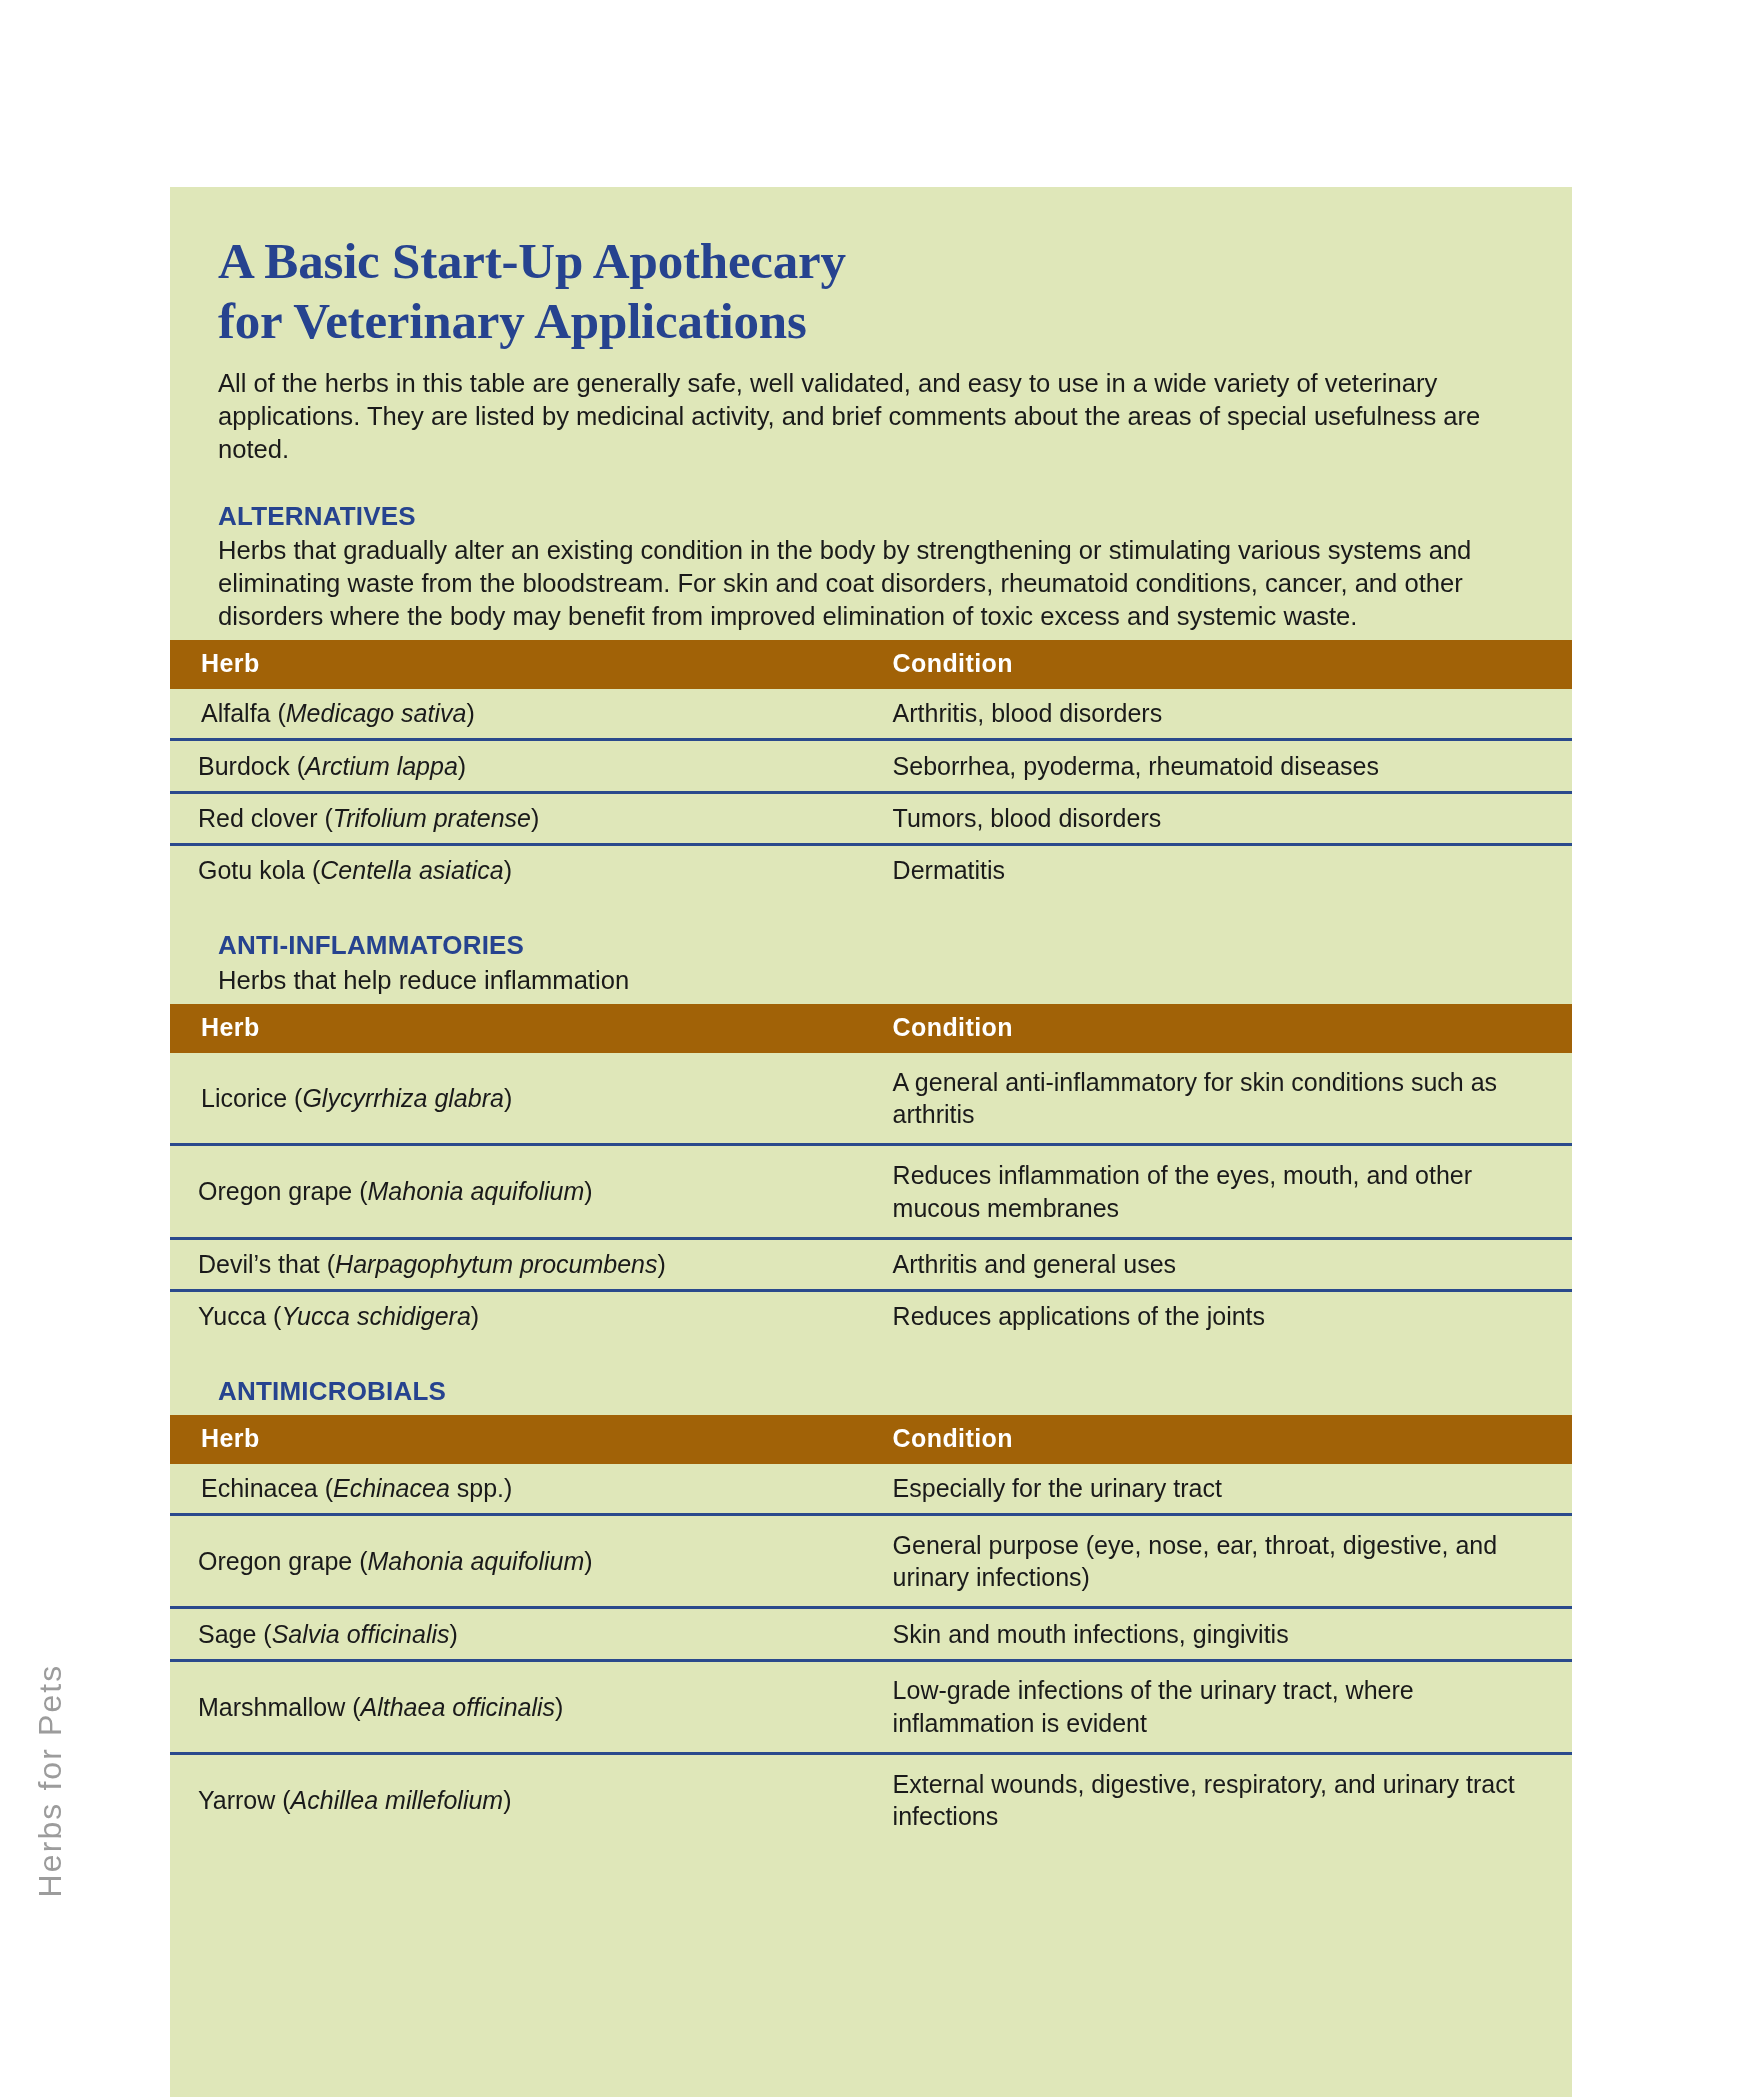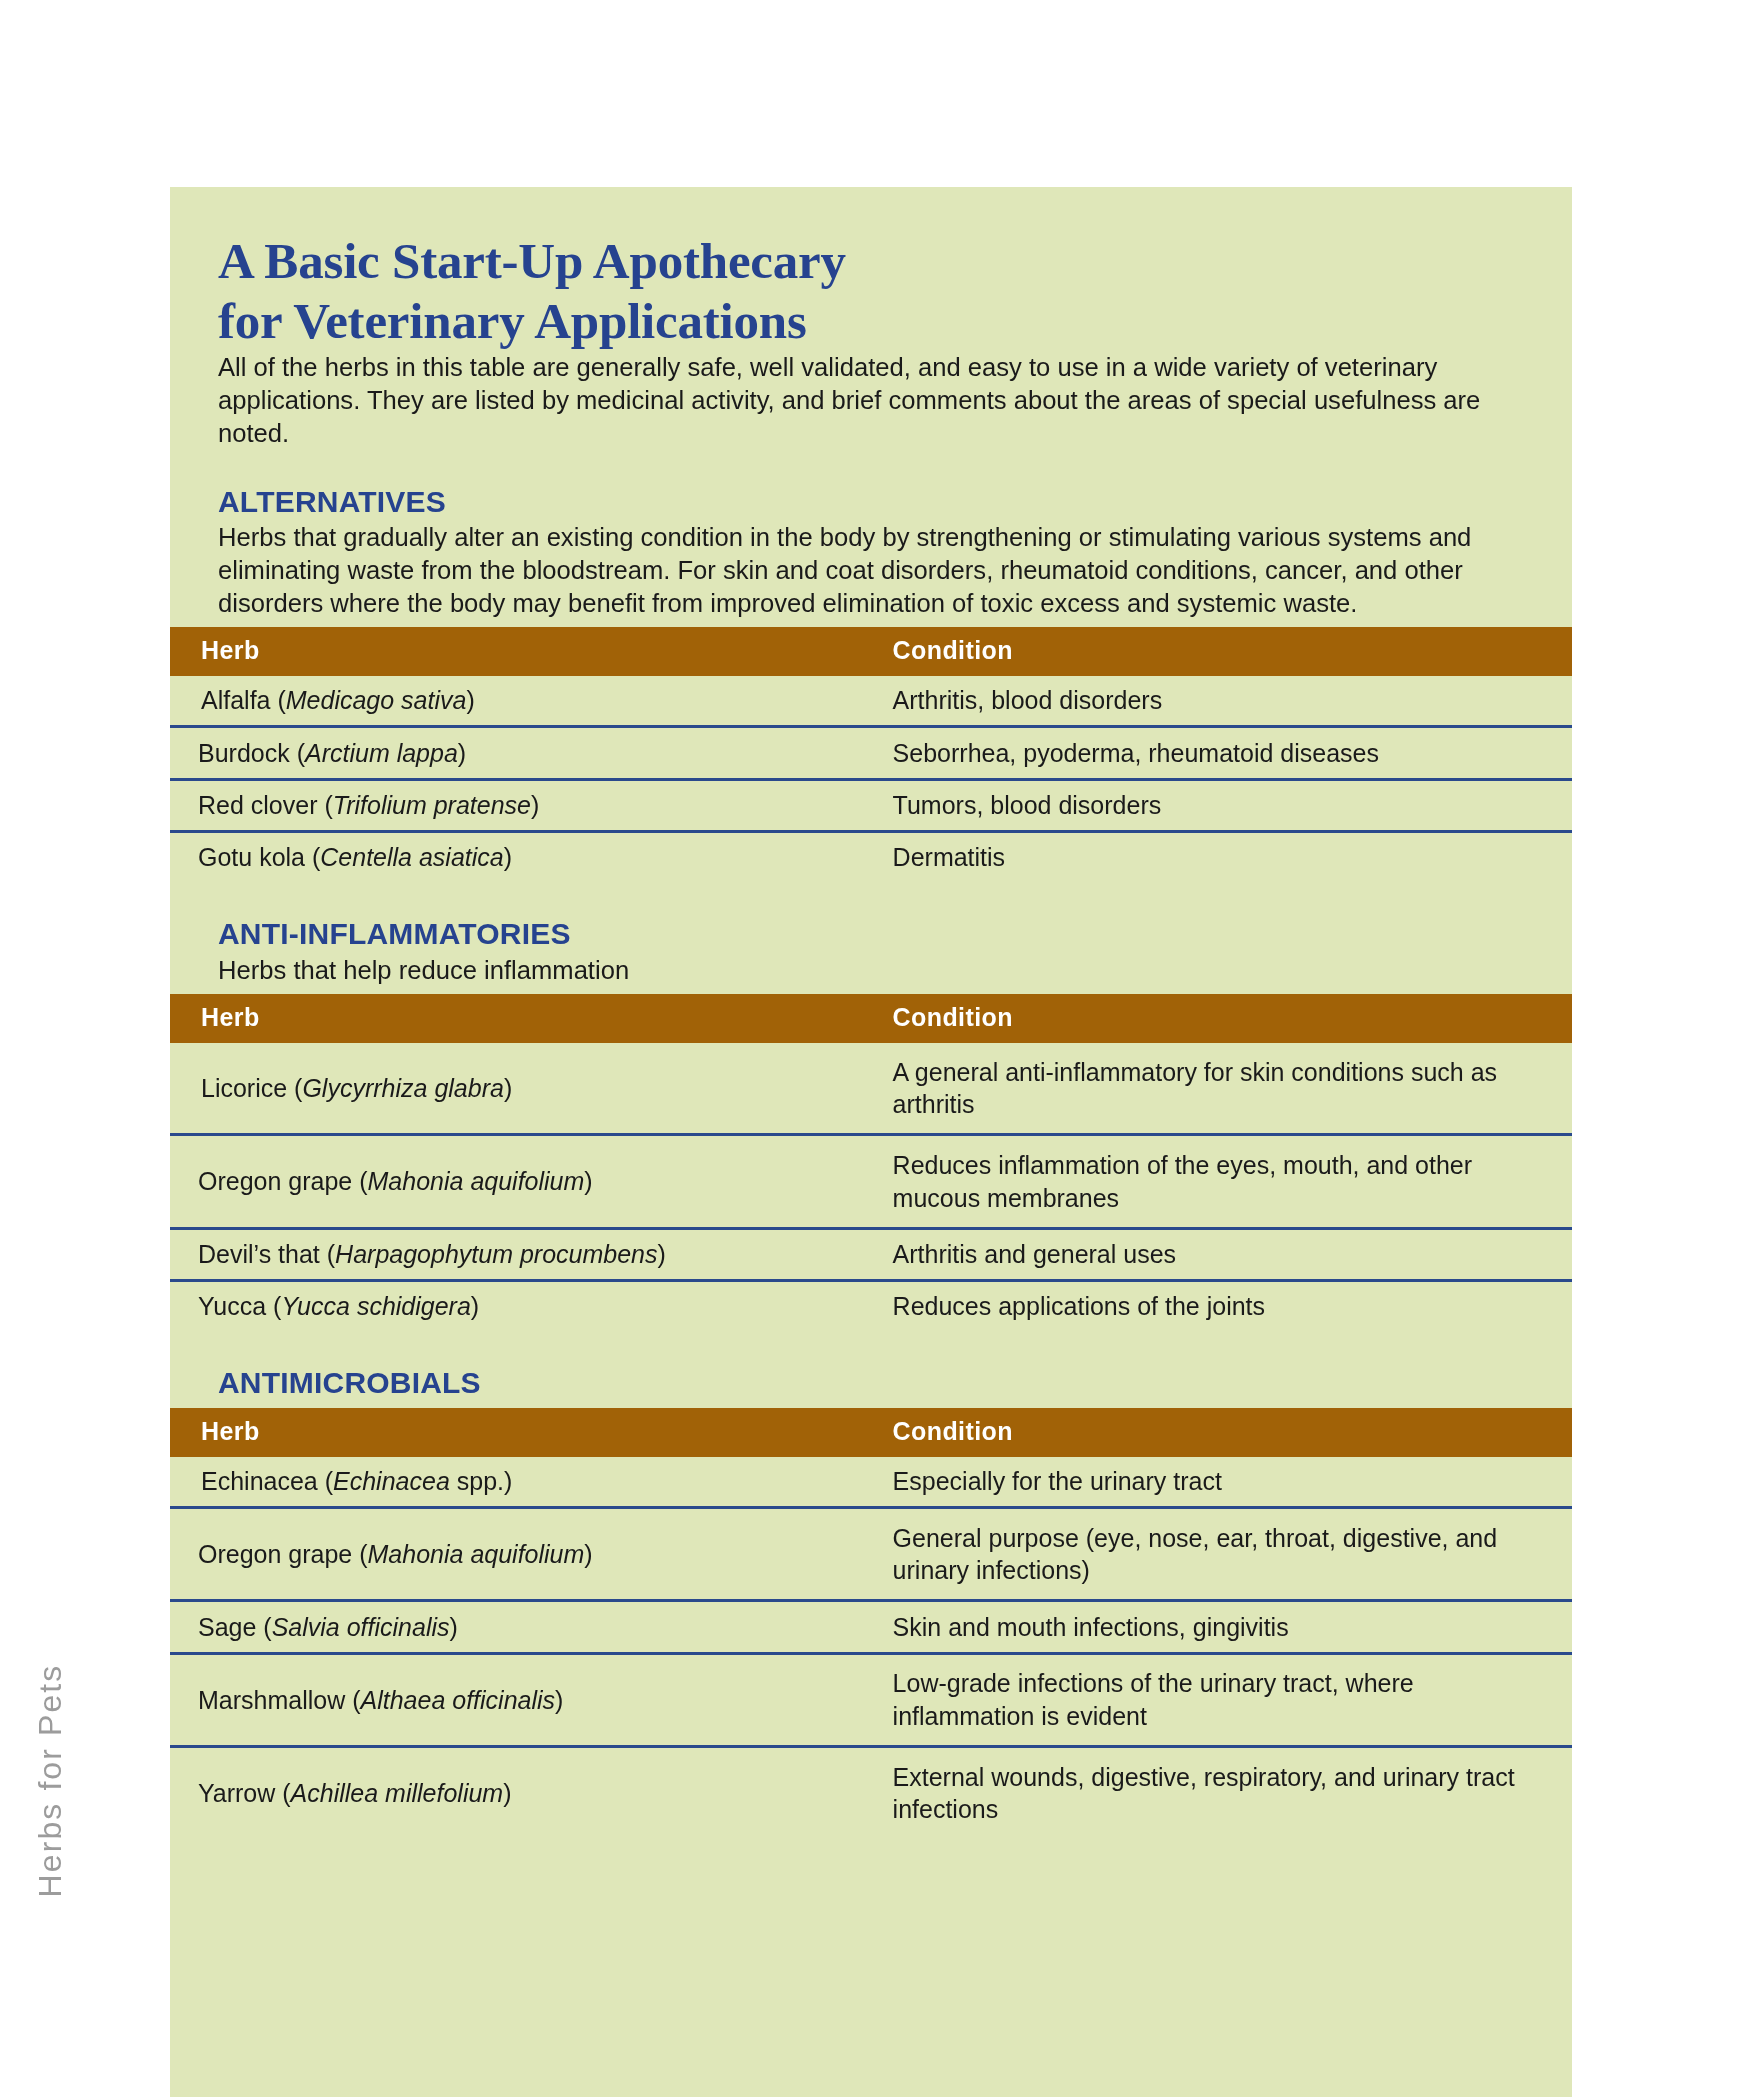--- a/index.html
+++ b/index.html
@@ -70,29 +70,29 @@
     letter-spacing: -0.2px;
     padding-top: 45px;
   }
   #title .line { display: block; }
 
   
   #intro {
     color: #1a1a1a;
     font-size: 25.6px;
     line-height: 1.28;
-    margin-top: 0;
+    margin-top: 16px;
     max-width: 1284px;
   }
 
   
   .section { margin-top: 0; }
   .section-heading {
     color: #26438f;
-    font-size: 30px;
+    font-size: 26px;
     font-weight: 700;
     letter-spacing: 0.2px;
     margin-top: 35px;
   }
   .section-desc {
     color: #1a1a1a;
     font-size: 25.6px;
     line-height: 1.28;
     margin-top: 2.5px;
     max-width: 1313px;

